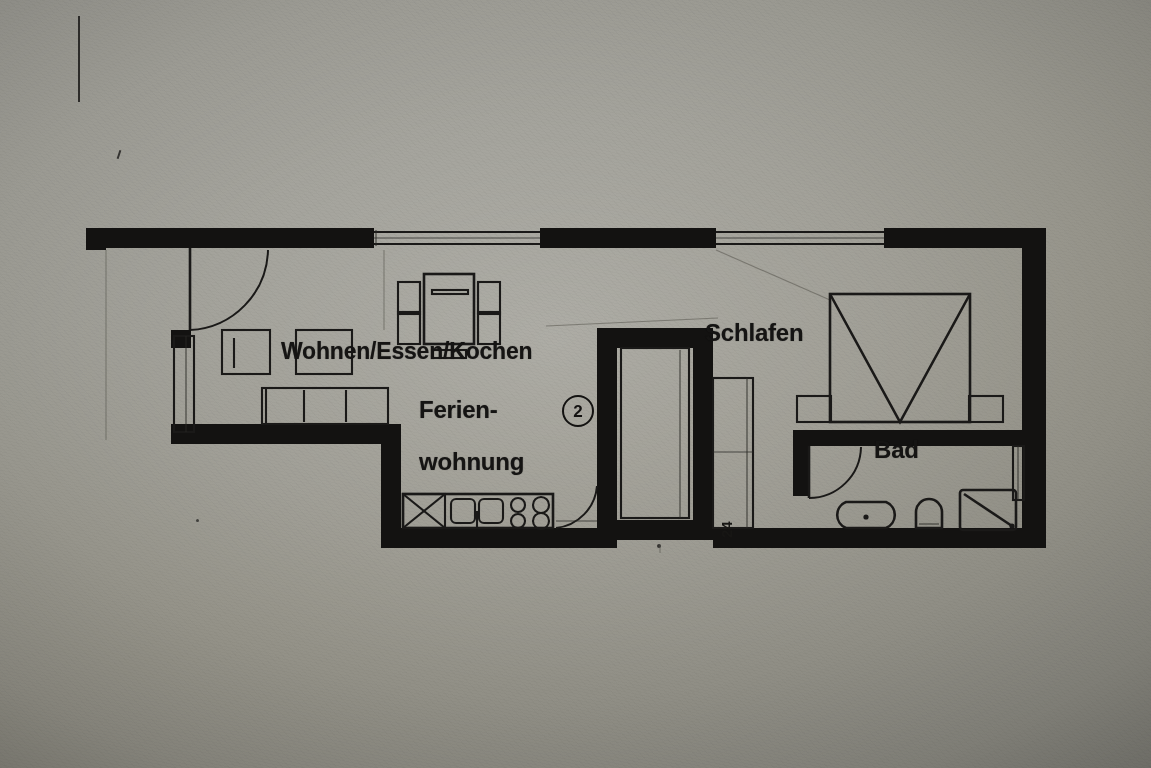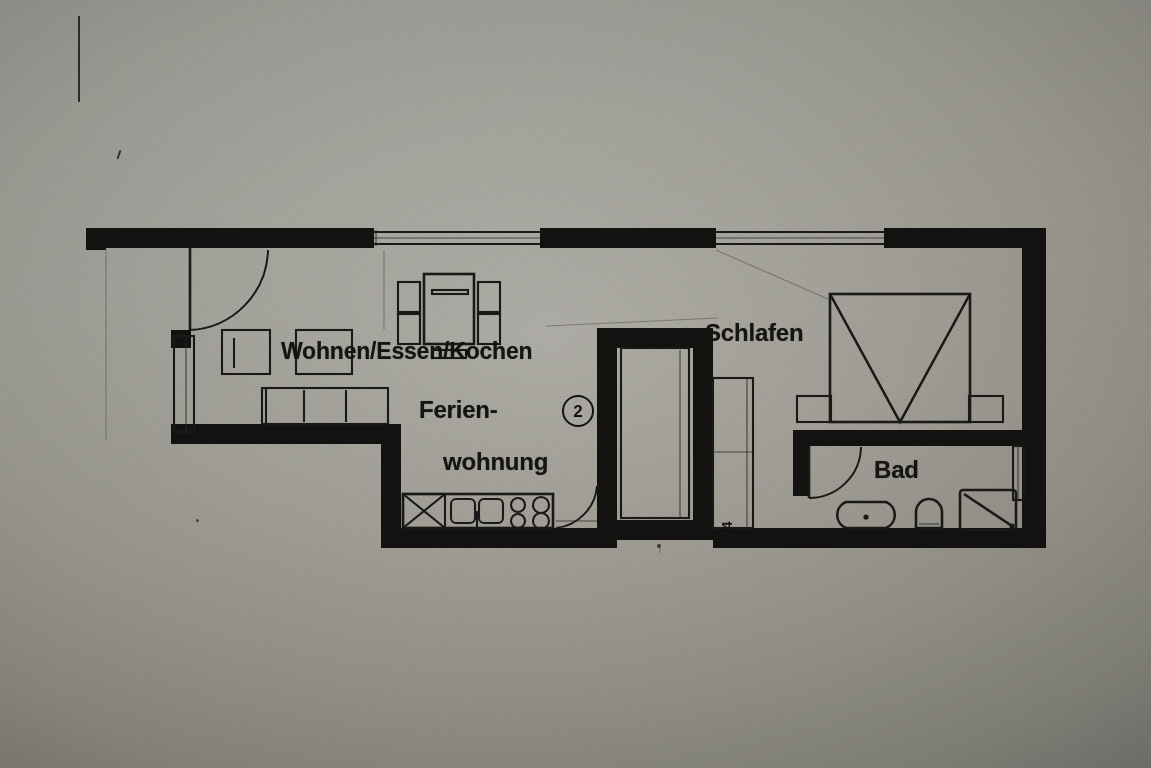--- a/index.html
+++ b/index.html
@@ -260,22 +260,22 @@
     <g>
       <rect class="thin2" x="960" y="490" width="56" height="40" rx="3"></rect>
       <line class="thin2" x1="964" y1="494" x2="1012" y2="526"></line>
       <circle fill="#1a1918" cx="1012" cy="526" r="2.6"></circle>
     </g>
   </svg>
 
   <div class="label lbl-big" style="left:281px; top:338px;">Wohnen/Essen/Kochen</div>
 
   <div class="label lbl-med" style="left:419px; top:396px;">Ferien-</div>
-  <div class="label lbl-med" style="left:419px; top:448px;margin-left:24px;">wohnung</div>
+  <div class="label lbl-med" style="left:419px; top:448px;">wohnung</div>
 
   <div class="label lbl-med" style="left:705px; top:319px;">Schlafen</div>
 
-  <div class="label lbl-med" style="left:874px; top:456px;">Bad</div>
+  <div class="label lbl-med" style="left:874px; top:436px;">Bad</div>
 
   <div class="num-badge" style="left:562px; top:395px;">2</div>
 
   <div class="rot-label" style="left:718px; top:538px;">24</div>
 </div>
 
 </body></html>

